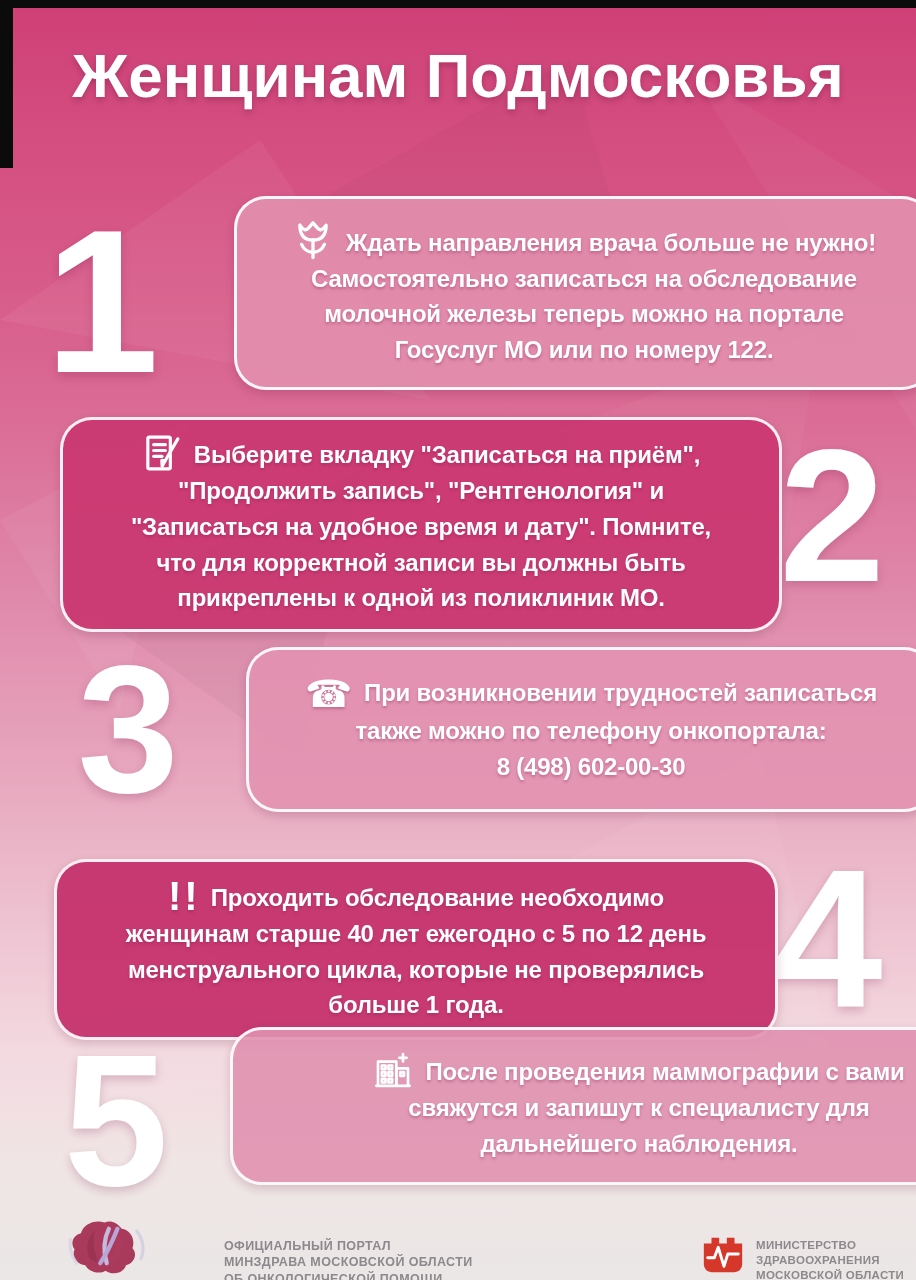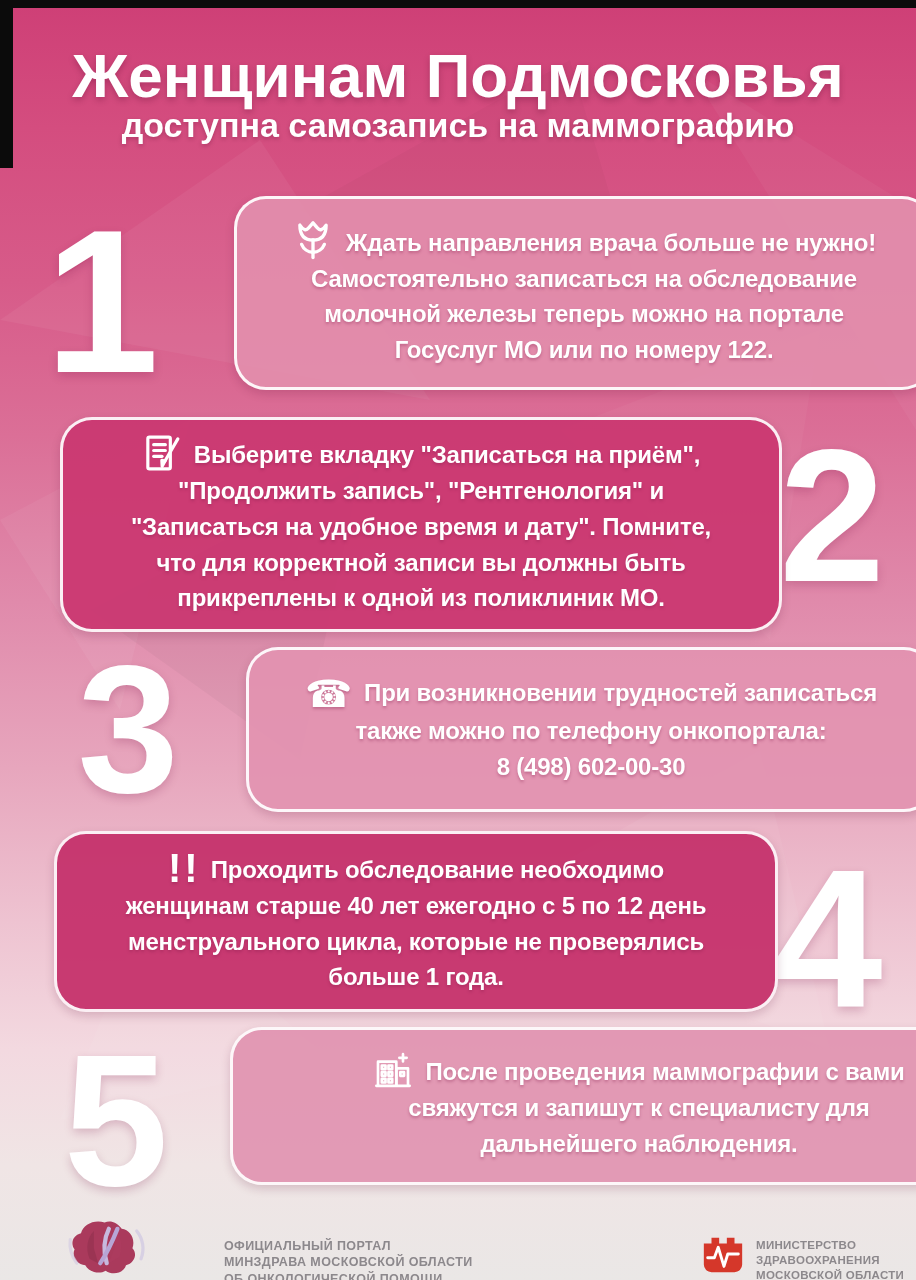--- a/index.html
+++ b/index.html
@@ -37,21 +37,21 @@
   .card{
     position:absolute;box-sizing:border-box;
     border:3px solid rgba(255,255,255,0.92);border-radius:32px;
     display:flex;align-items:center;justify-content:center;
     box-shadow:0 4px 10px rgba(90,10,50,0.18);
     margin-left:32px;
   }
   .c1{left:202px;top:196px;width:700px;height:194px;background:rgba(226,143,173,0.90);}
   .c2{left:28px; top:417px;width:722px;height:215px;background:rgba(202,56,113,0.95);}
   .c3{left:214px;top:647px;width:690px;height:165px;background:rgba(226,146,176,0.90);}
-  .c4{left:22px; top:831px;width:724px;height:181px;background:rgba(197,49,108,0.95);}
+  .c4{left:22px; top:859px;width:724px;height:181px;background:rgba(197,49,108,0.95);}
   .c5{left:198px;top:1027px;width:818px;height:158px;background:rgba(224,145,175,0.90);}
   .card-text{
     padding:6px 14px;text-align:center;color:#fff;font-weight:bold;
     font-size:24px;line-height:1.48;letter-spacing:-0.2px;
     text-shadow:0 2px 3px rgba(130,30,75,0.35);
   }
   .card-text .bind{white-space:pre-line;}
   .icon{display:inline-block;vertical-align:-10px;margin-right:12px;}
   .icon svg{display:block;}
   .glyph{
@@ -92,21 +92,20 @@
     <polygon points="0,520 190,420 120,710" fill="#ffffff" opacity="0.05"></polygon>
     <polygon points="300,210 570,60 650,330" fill="#000000" opacity="0.025"></polygon>
     <polygon points="560,430 820,330 770,640" fill="#ffffff" opacity="0.035"></polygon>
     <polygon points="150,900 60,1120 330,1060" fill="#ffffff" opacity="0.05"></polygon>
   </svg>
 
   <div class="top-bar"></div>
   <div class="left-bar"></div>
 
   <div class="title">Женщинам Подмосковья</div>
-  <div class="subtitle">доступна самозапись на маммографию</div>
 
   <div class="num n1">1</div>
   <div class="card c1">
     <div class="card-text">
       <span class="icon">
         <svg width="42" height="42" viewBox="0 0 24 24" fill="none" stroke="#ffffff" stroke-width="1.9" stroke-linecap="round" stroke-linejoin="round">
           <path d="M4.5,3.5 C4.5,9 7,12 12,12 C17,12 19.5,9 19.5,3.5 C17.5,6.5 15.8,6.8 14.6,5.2 L12,2.2 L9.4,5.2 C8.2,6.8 6.5,6.5 4.5,3.5 Z"></path>
           <path d="M12,12 L12,22"></path>
           <path d="M12,19 C9,19 6.5,17 5.5,14.5"></path>
           <path d="M12,19 C15,19 17.5,17 18.5,14.5"></path>

